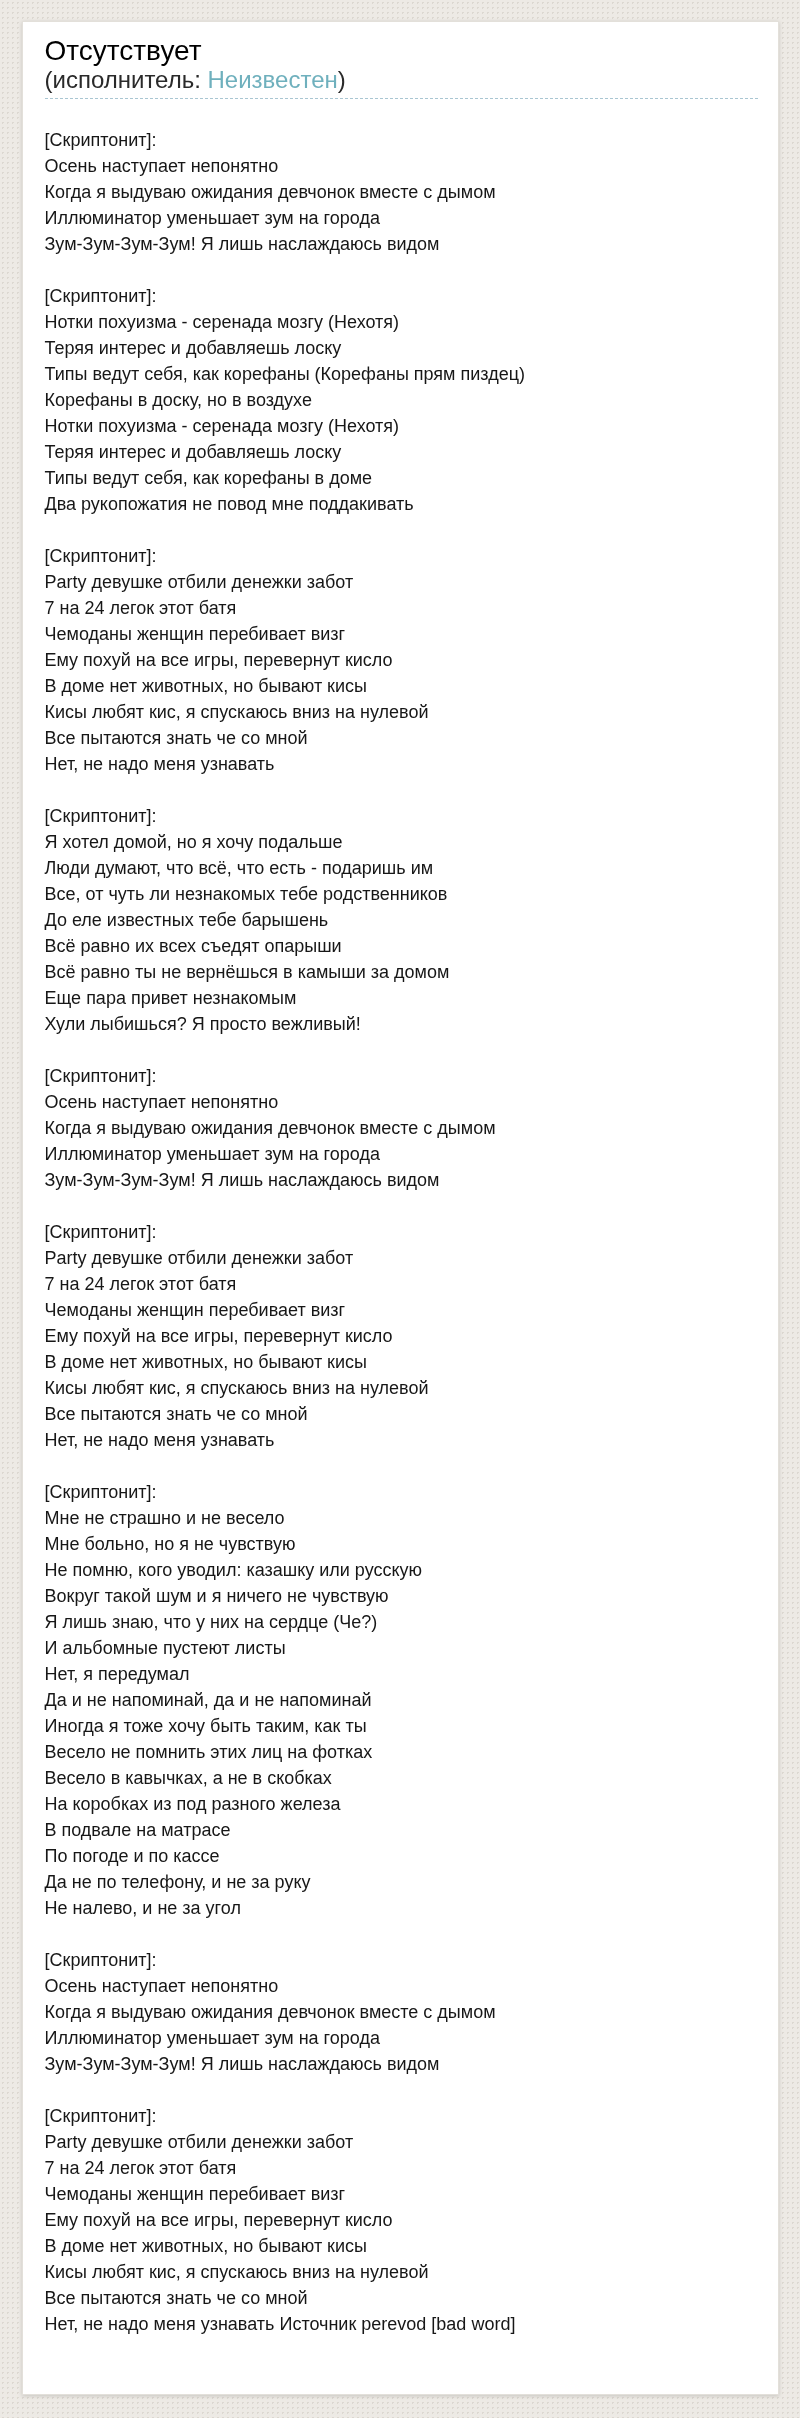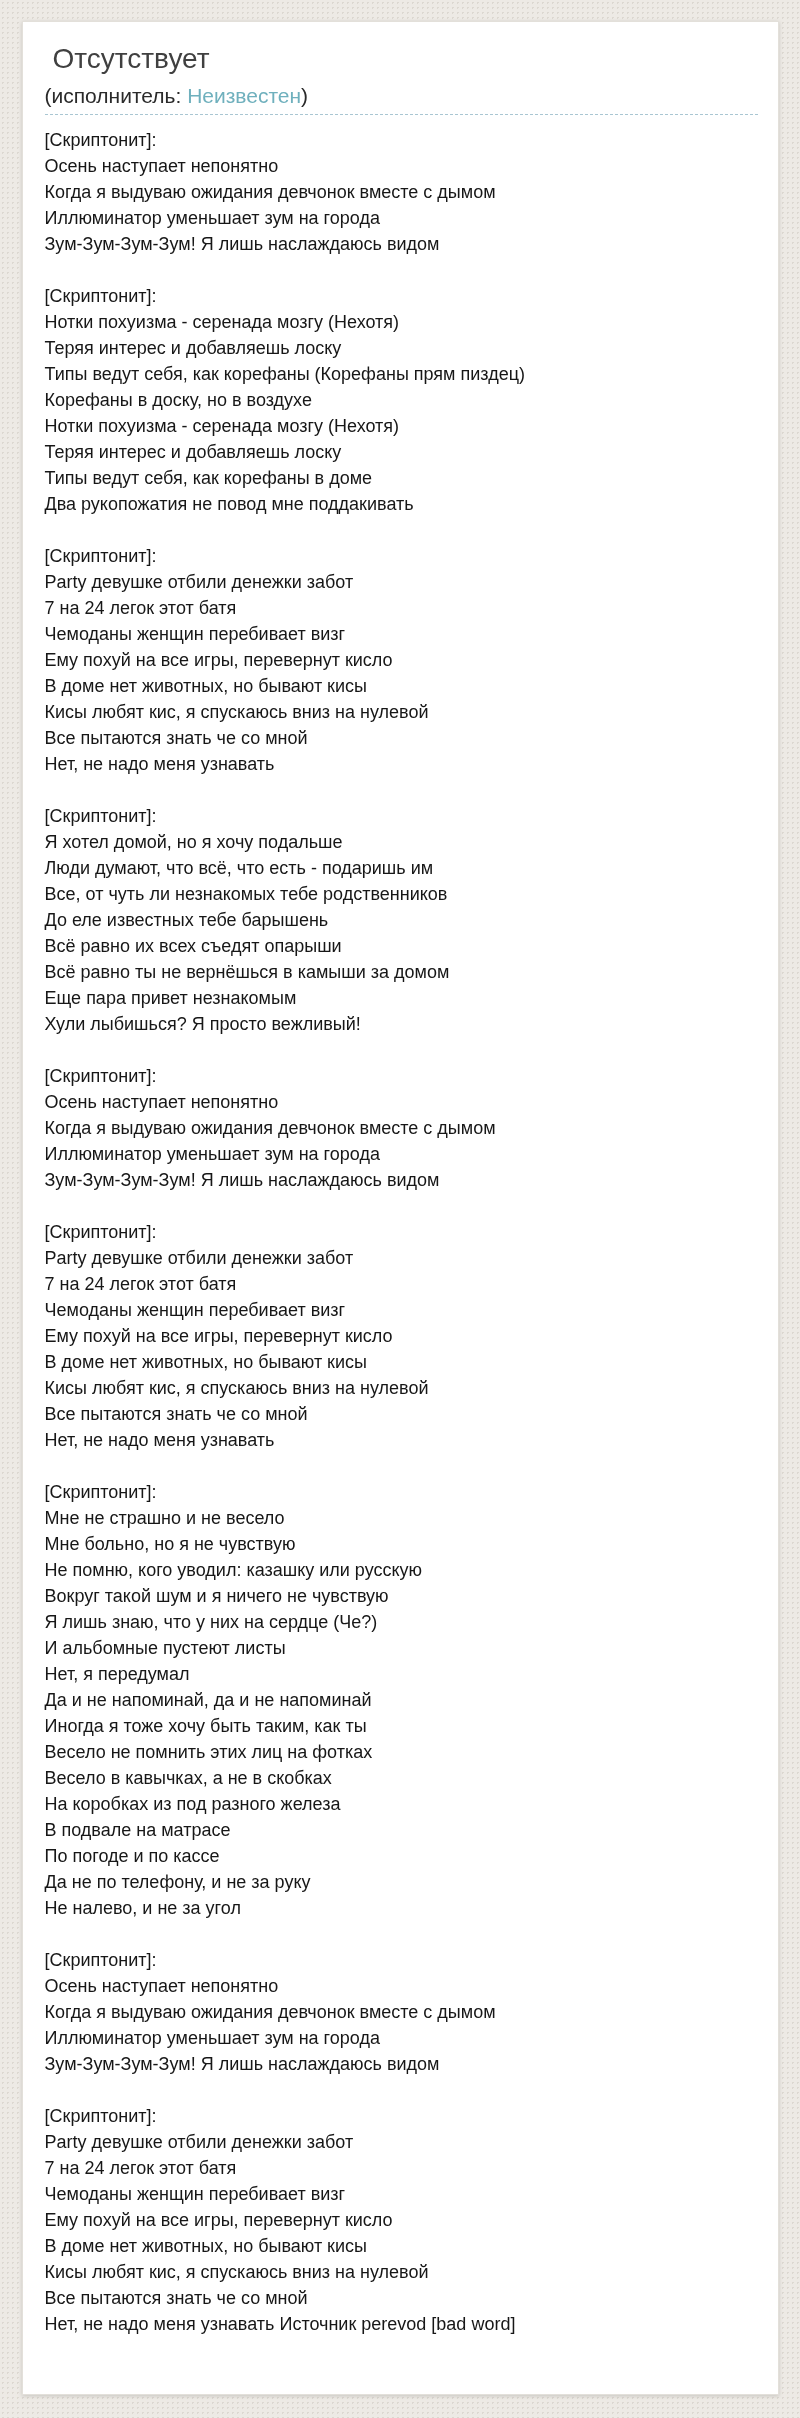--- a/index.html
+++ b/index.html
@@ -19,40 +19,40 @@
   .card {
     width: 757px;
     margin: 0 auto;
     min-height: 2374px;
     background: #ffffff;
     border: 1px solid #e3e0da;
     box-shadow: 0 1px 4px rgba(0,0,0,0.16);
     padding: 12px 20px 22px 22px;
   }
   h1.song-title {
-    margin: 8px;
+    margin: 0;
     font-size: 28px;
     line-height: 34px;
     font-weight: 400;
-    color: #404040;
+    color: #000000;
   }
   .artist-line {
-    font-size: 21px;
+    font-size: 24px;
     line-height: 24px;
     color: #2a2a2a;
     padding-bottom: 6px;
     border-bottom: 1px dashed #a9c6d2;
   }
   .artist-link {
     color: #6fb0bd;
     text-decoration: none;
     cursor: pointer;
   }
   .lyrics {
-    margin-top: 12px;
+    margin-top: 28px;
     font-size: 18px;
     line-height: 26px;
     color: #171717;
   }
   .stanza { margin: 0 0 26px 0; }
   .stanza:last-child { margin-bottom: 0; }
   .lyric-line { white-space: pre; }
 </style>
 </head>
 <body>

